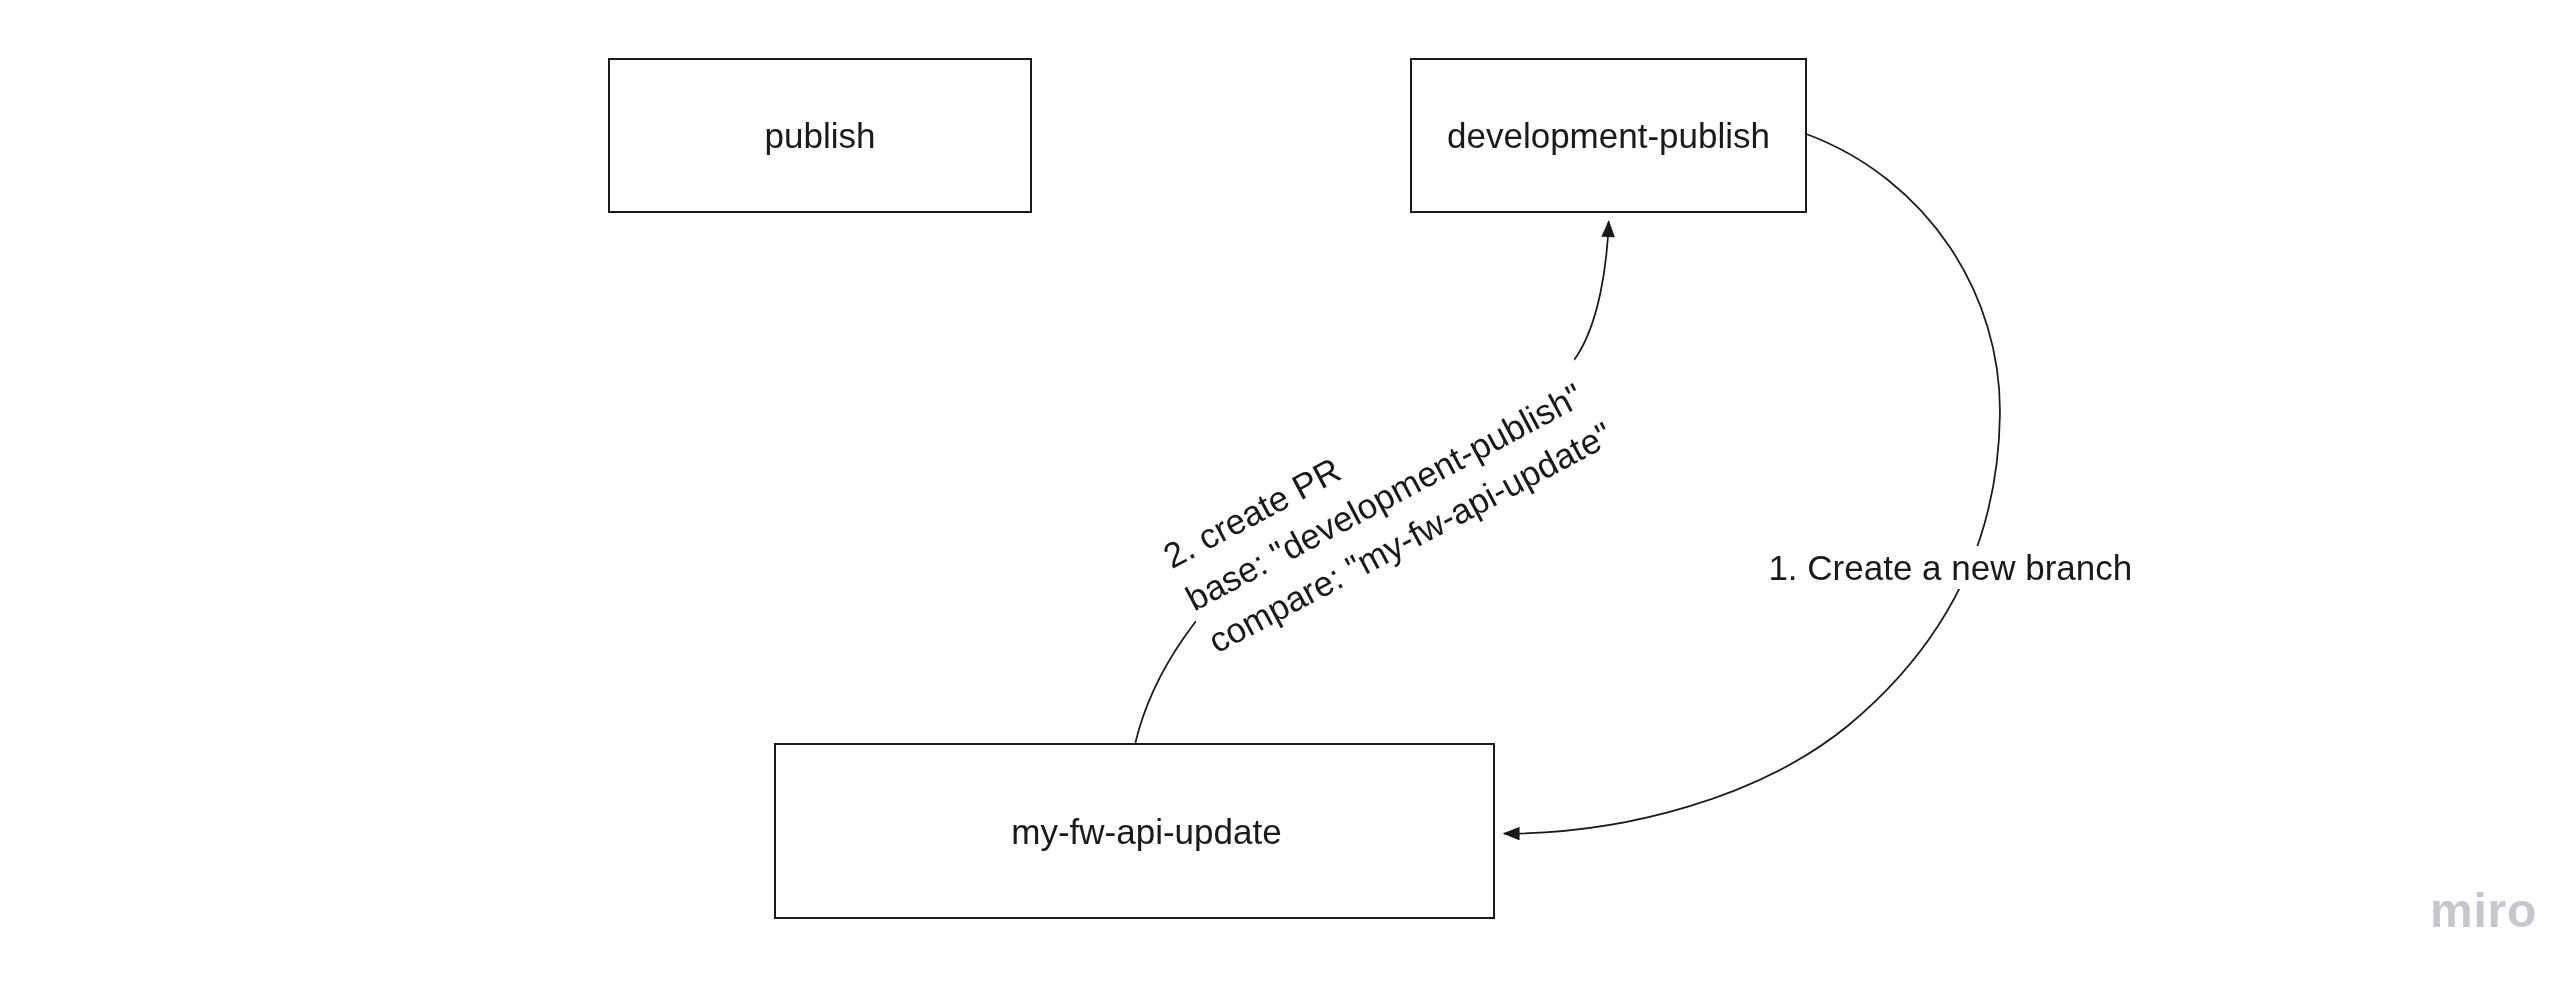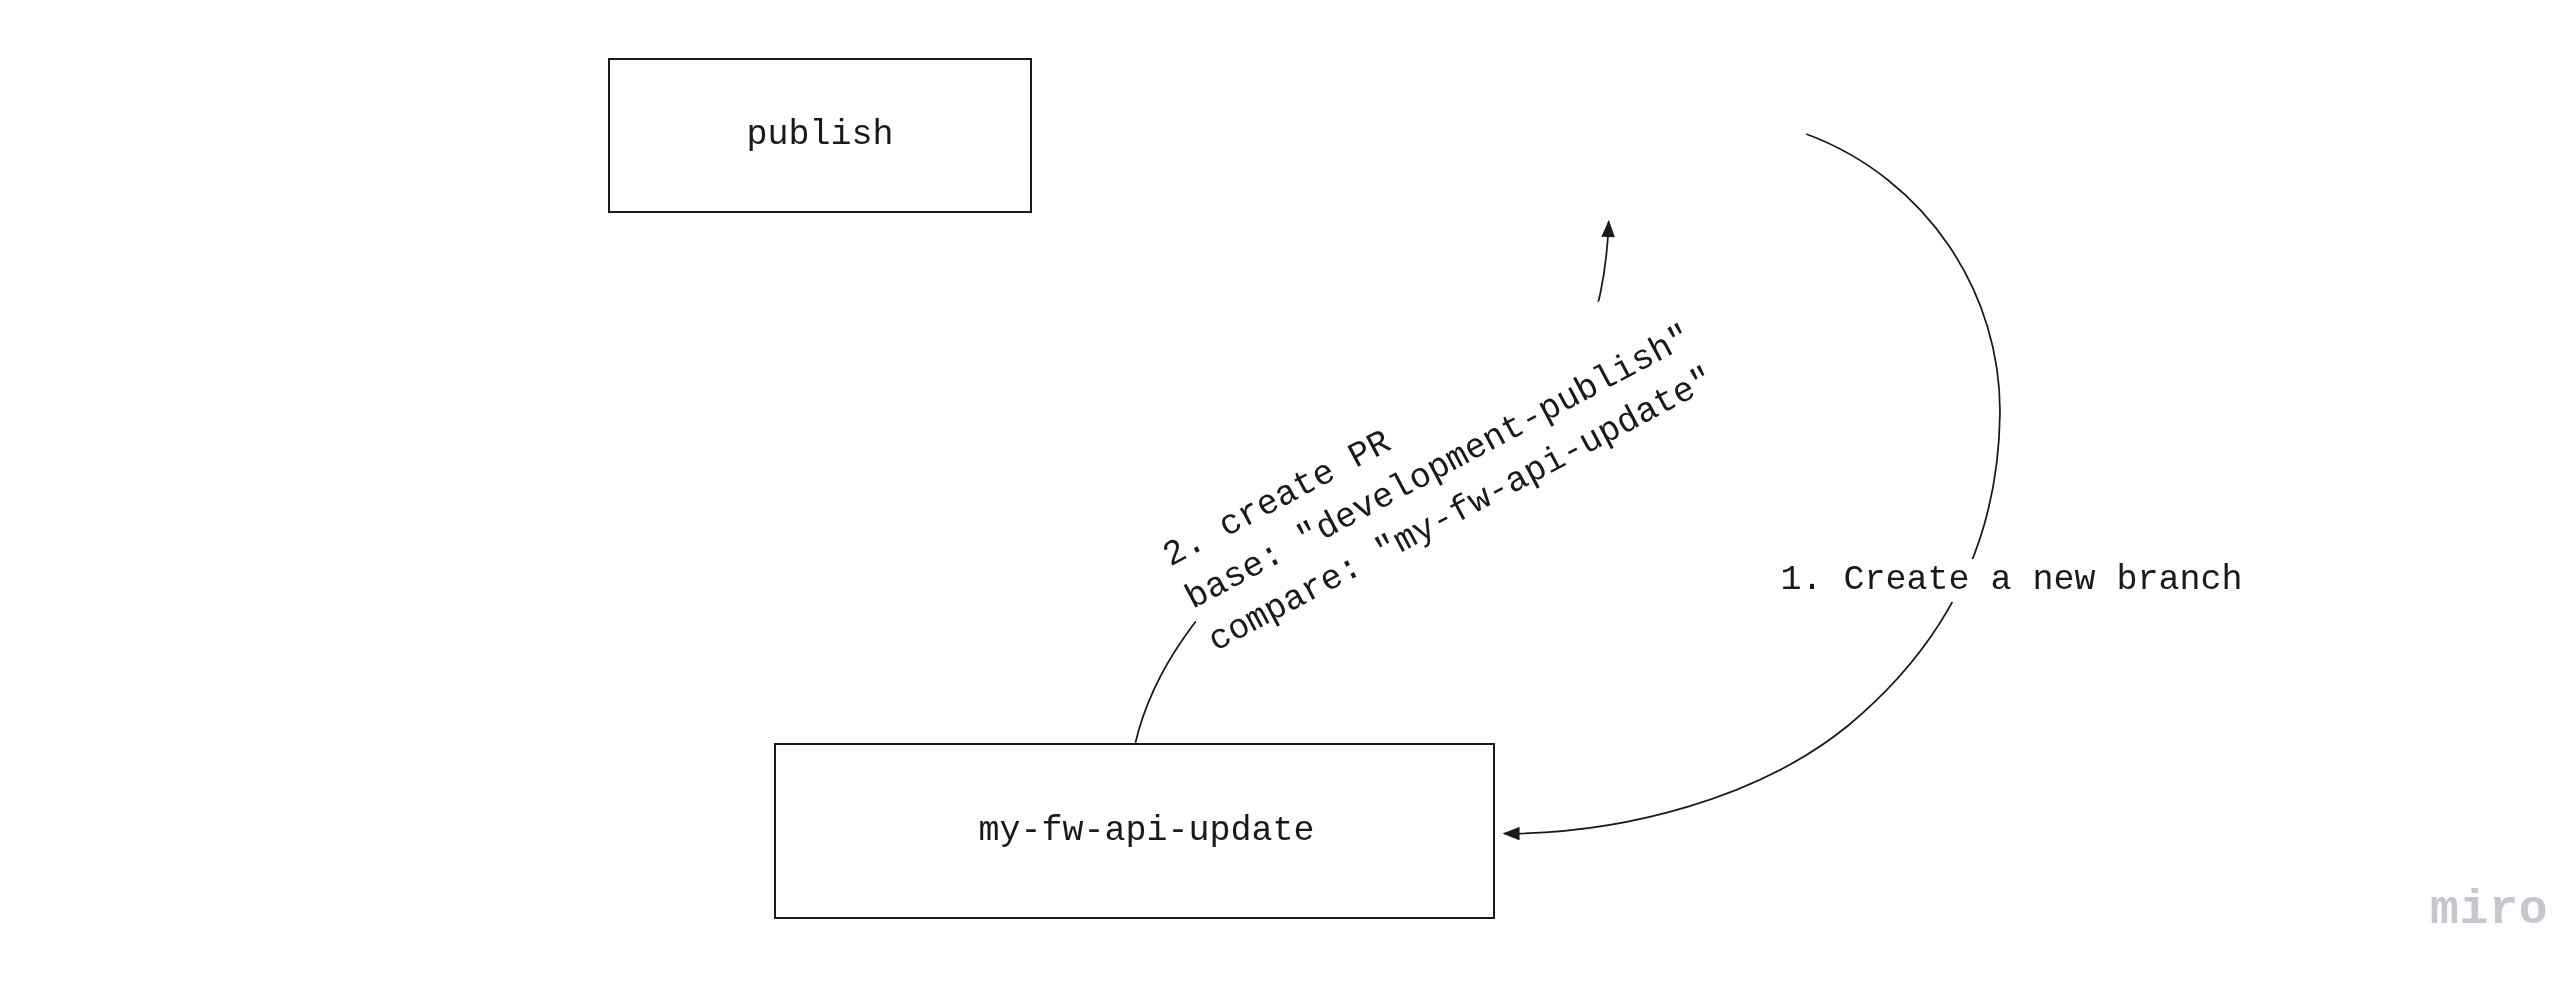--- a/index.html
+++ b/index.html
@@ -8,21 +8,21 @@
     --color-background: #ffffff;
   }
   * { margin: 0; padding: 0; box-sizing: border-box; }
   html, body {
     width: 2576px; height: 986px;
     background: var(--color-background);
     font-family: "Liberation Sans", "DejaVu Sans", sans-serif;
     color: var(--color-ink);
     overflow: hidden;
   }
-  .board { position: relative; width: 2576px; height: 986px; font-family: Liberation Mono, monospace; }
+  .board { position: relative; width: 2576px; height: 986px; }
 
   .connector-layer { position: absolute; left: 0; top: 0; width: 2576px; height: 986px; }
   .connector { stroke: var(--color-ink); stroke-width: 2.2; fill: none; }
   .arrowhead { fill: var(--color-ink); }
 
   .shape {
     position: absolute;
     border: 2.4px solid var(--color-ink);
     background: var(--color-background);
     display: flex; flex-direction: column;
@@ -36,24 +36,23 @@
   .shape-my-fw        { left: 774px;  top: 743px; width: 721px; height: 176px; padding-left: 24px; }
 
   .connector-label {
     position: absolute;
     background: var(--color-background);
     font-size: 35px;
     white-space: nowrap;
     color: var(--color-ink);
   }
   .label-create-branch {
-    left: 1762px; top: 559px;
+    left: 1762px; top: 546px;
     line-height: 43px;
     padding: 0 6.4px;
-    margin-left: 12px;
   }
   .label-create-pr {
     left: 1152px; top: 539px;
     line-height: 48px;
     transform: rotate(-28deg);
     transform-origin: 0 0;
     padding: 0 3.2px;
   }
   .label-create-pr .pr-line { display: block; }
 
@@ -86,20 +85,23 @@
     <path class="connector" d="M 1425 932
              C 1445 848, 1502 755, 1615 668
              C 1760 558, 1926 524, 1978 448
              C 2007 405, 2017 332, 2019 278" marker-end="url(#arrow)"></path>
   </svg>
 
   <div class="shape shape-publish">
     <span>publish</span>
   </div>
 
+  <div class="shape shape-dev-publish">
+    <span>development-publish</span>
+  </div>
 
   <div class="shape shape-my-fw">
     <span>my-fw-api-update</span>
   </div>
 
   <div class="connector-label label-create-branch">1. Create a new branch</div>
 
   <div class="connector-label label-create-pr">
     <span class="pr-line">2. create PR</span>
     <span class="pr-line">base: "development-publish"</span>

